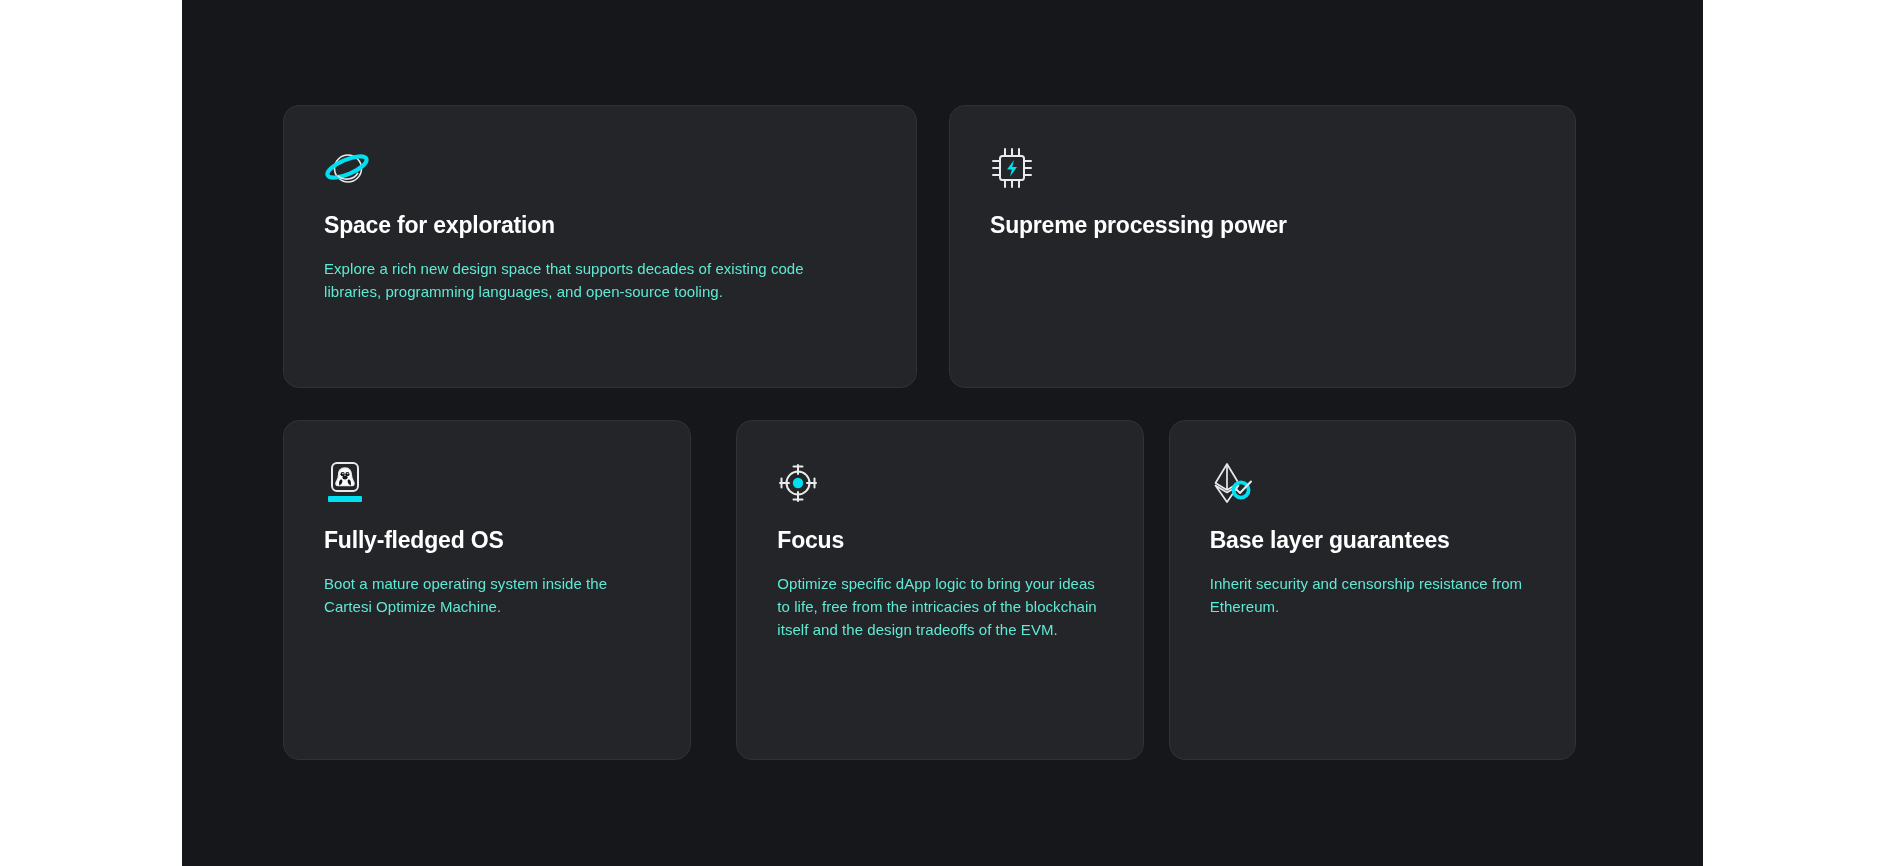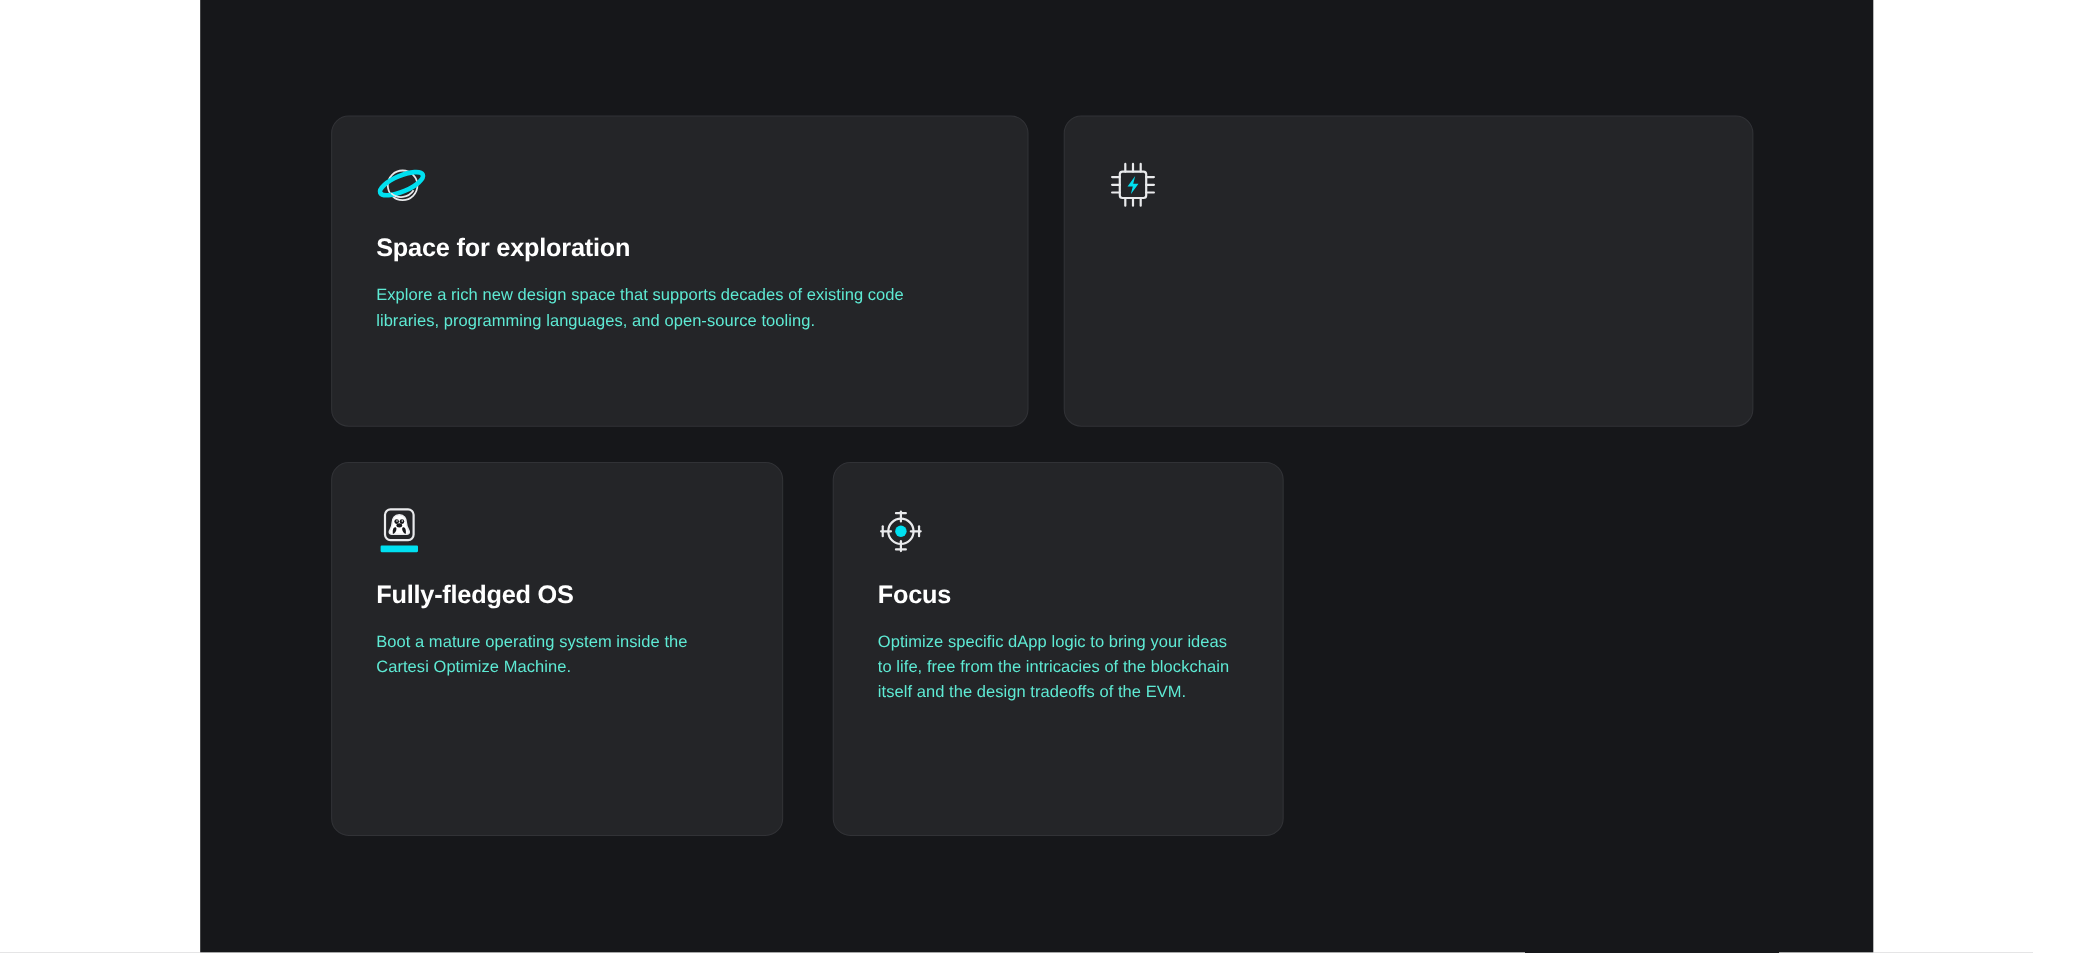--- a/index.html
+++ b/index.html
@@ -24,21 +24,21 @@
     position: absolute;
     left: 182px;
     top: 0;
     width: 1521px;
     height: 866px;
     background: #16171a;
   }
 
   #grid {
     position: absolute;
-    left: 119px;
+    left: 101px;
     top: 105px;
     width: 1293px;
     height: 660px;
   }
 
   .row { display: flex; }
   .row-top { gap: 32px; height: 283px; }
   .row-bottom { gap: 25px; height: 340px; margin-top: 32px; }
 
   .card {
@@ -117,20 +117,21 @@
                 <line x1="3" y1="22" x2="10" y2="22"></line>
                 <line x1="3" y1="29" x2="10" y2="29"></line>
                 <line x1="34" y1="15" x2="41" y2="15"></line>
                 <line x1="34" y1="22" x2="41" y2="22"></line>
                 <line x1="34" y1="29" x2="41" y2="29"></line>
               </g>
               <rect x="10" y="10" width="24" height="24" rx="2.5" fill="none" stroke="#e9eaec" stroke-width="2"></rect>
               <path d="M24 14 L17 23.5 H21.8 L20 30.5 L27 21 H22.2 Z" fill="#00e0f0"></path>
             </svg>
           </div>
+          <div class="card-title">Supreme processing power</div>
         </div>
       </div>
 
       <div class="row row-bottom">
 
         <div class="card c-os">
           <div class="icon-wrap">
             <svg width="42" height="44" viewBox="0 0 42 44">
               <rect x="8" y="2" width="26" height="28" rx="5" fill="none" stroke="#e9eaec" stroke-width="2"></rect>
               <path d="M21 7 C16.6 7 14.6 10.3 14.6 14.2 C14.6 17 13.2 19.3 12.2 21.4
@@ -166,17 +167,33 @@
                 <line x1="4.5" y1="16.5" x2="4.5" y2="25.5"></line>
                 <line x1="37.5" y1="16.5" x2="37.5" y2="25.5"></line>
               </g>
               <circle cx="21" cy="21" r="5.2" fill="#00e0f0"></circle>
             </svg>
           </div>
           <div class="card-title">Focus</div>
           <div class="card-body col">Optimize specific dApp logic to bring your ideas to life, free from the intricacies of the blockchain itself and the design tradeoffs of the EVM.</div>
         </div>
 
+        <div class="card c-base">
+          <div class="icon-wrap">
+            <svg width="48" height="44" viewBox="0 0 48 44">
+              <g fill="none" stroke="#e9eaec" stroke-width="1.7" stroke-linejoin="round">
+                <path d="M17 3 L5.5 22 L17 29 L28.5 22 Z"></path>
+                <path d="M5.5 24.5 L17 41 L28.5 24.5 L17 31.5 Z"></path>
+                <line x1="17" y1="3" x2="17" y2="29"></line>
+              </g>
+              <path d="M31 19.5 A9.5 9.5 0 1 0 40.5 29 A9.5 9.5 0 0 0 31 19.5 Z
+                       M31 23.3 A5.7 5.7 0 1 1 25.3 29 A5.7 5.7 0 0 1 31 23.3 Z" fill="#00e0f0"></path>
+              <path d="M26.5 28.5 L30 32 L41 20.5" fill="none" stroke="#e9eaec" stroke-width="2" stroke-linecap="round" stroke-linejoin="round"></path>
+            </svg>
+          </div>
+          <div class="card-title">Base layer guarantees</div>
+          <div class="card-body col">Inherit security and censorship resistance from Ethereum.</div>
+        </div>
       </div>
 
     </div>
   </div>
 </div>
 
 </body></html>

